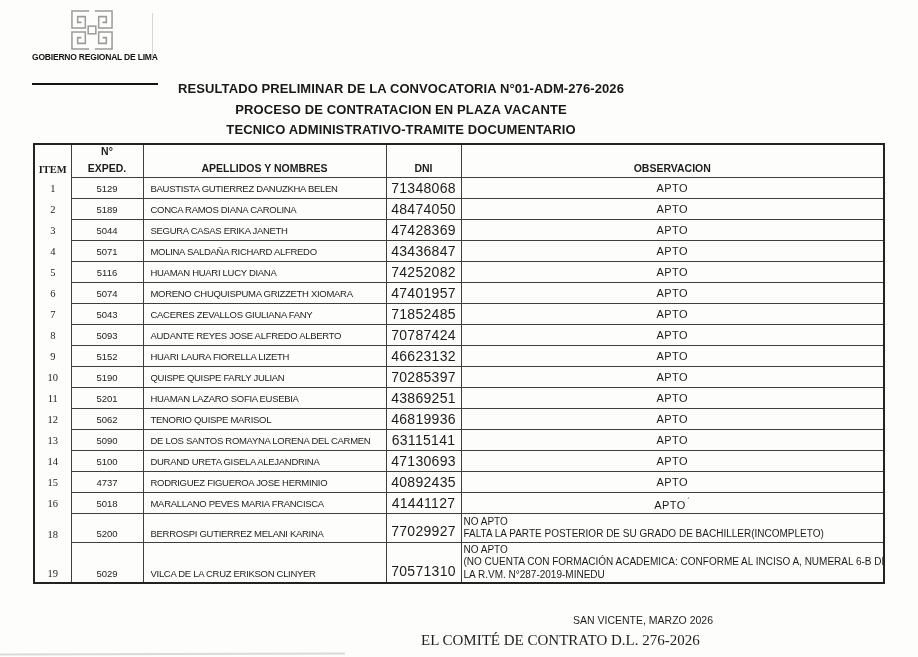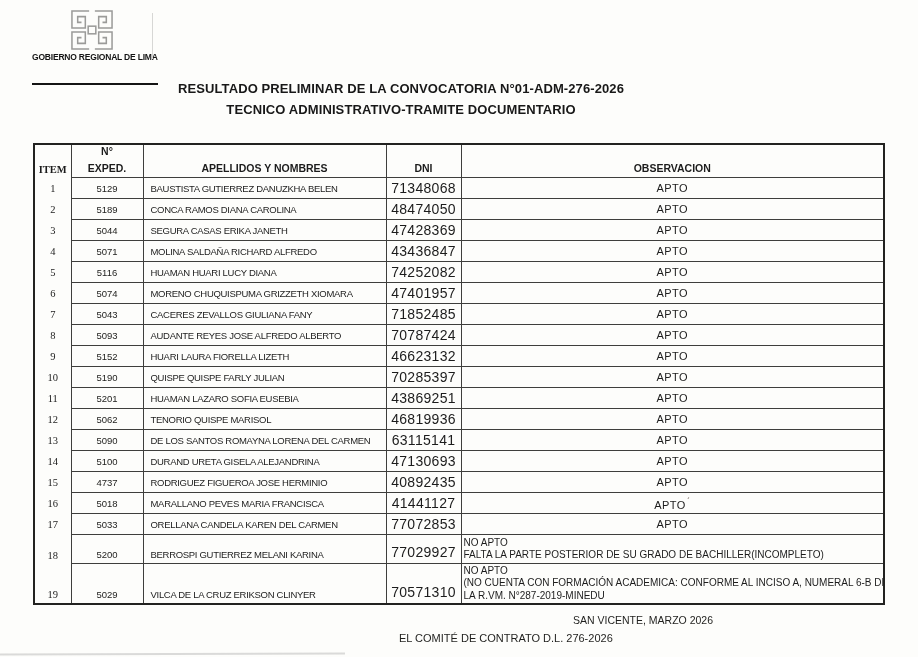--- a/index.html
+++ b/index.html
@@ -61,21 +61,21 @@
     text-align:left; font-size:10px; letter-spacing:0; padding-left:2px;
     line-height:12.5px; vertical-align:middle;
   }
   .results td.valign-bottom { vertical-align:bottom; padding-bottom:3px; }
   .results td.has-smudge div:first-child::after {
     content:"\02CA"; font-size:9px; color:#6e5a50; vertical-align:super; margin-left:1px;
   }
 
   
   .place-date { position:absolute; left:573px; top:614px; font-size:10.5px; color:#1f1f1d; }
-  .committee  { position:absolute; left:399px; top:632px; font-size:11px; color:#1f1f1d; }
+  .committee  { position:absolute; left:421px; top:632px; font-size:15px; color:#1f1f1d;font-family:Liberation Serif, serif; }
 
   
   .scan-streak {
     position:absolute; left:0; top:653px; width:345px; height:2px;
     background:rgba(130,130,128,0.28); transform:rotate(-0.15deg);
   }
 </style>
 </head>
 <body>
 
@@ -86,20 +86,21 @@
     <path d="M36 2 H54 V20 H40 V8 H48 V14 H44"></path>
     <path d="M30 42 H12 V24 H26 V36 H18 V30 H22"></path>
     <path d="M36 42 H54 V24 H40 V36 H48 V30 H44"></path>
     <rect x="29" y="18" width="8" height="8"></rect>
   </svg>
   <div class="logo-caption">GOBIERNO REGIONAL DE LIMA</div>
   <div class="head-divider"></div>
 
   <div class="titles">
     <div>RESULTADO PRELIMINAR DE LA CONVOCATORIA N°01-ADM-276-2026</div>
+    <div>PROCESO DE CONTRATACION EN PLAZA VACANTE</div>
     <div>TECNICO ADMINISTRATIVO-TRAMITE DOCUMENTARIO</div>
   </div>
 
   <table class="results">
     <colgroup>
       <col style="width:37px">
         <col style="width:72px">
         <col style="width:243px">
       <col style="width:75px">
         <col style="width:423px">
@@ -256,29 +257,20 @@
         </tr>
         <tr style="height: 21px;">
           <td class="col-item">16</td>
           <td class="col-exped">5018</td>
           <td class="col-nombres">MARALLANO PEVES MARIA FRANCISCA</td>
           <td class="col-dni">41441127</td>
           <td class="col-obs has-smudge">
             <div>APTO</div>
           </td>
         </tr>
-        <tr style="height: 21px;">
-          <td class="col-item">17</td>
-          <td class="col-exped">5033</td>
-          <td class="col-nombres">ORELLANA CANDELA KAREN DEL CARMEN</td>
-          <td class="col-dni">77072853</td>
-          <td class="col-obs">
-            <div>APTO</div>
-          </td>
-        </tr>
         <tr style="height: 29px;">
           <td class="col-item valign-bottom">18</td>
           <td class="col-exped valign-bottom">5200</td>
           <td class="col-nombres valign-bottom">BERROSPI GUTIERREZ MELANI KARINA</td>
           <td class="col-dni valign-bottom">77029927</td>
           <td class="col-obs obs-multi">
             <div>NO APTO</div>
             <div>FALTA LA PARTE POSTERIOR DE SU GRADO DE BACHILLER(INCOMPLETO)</div>
           </td>
         </tr>

